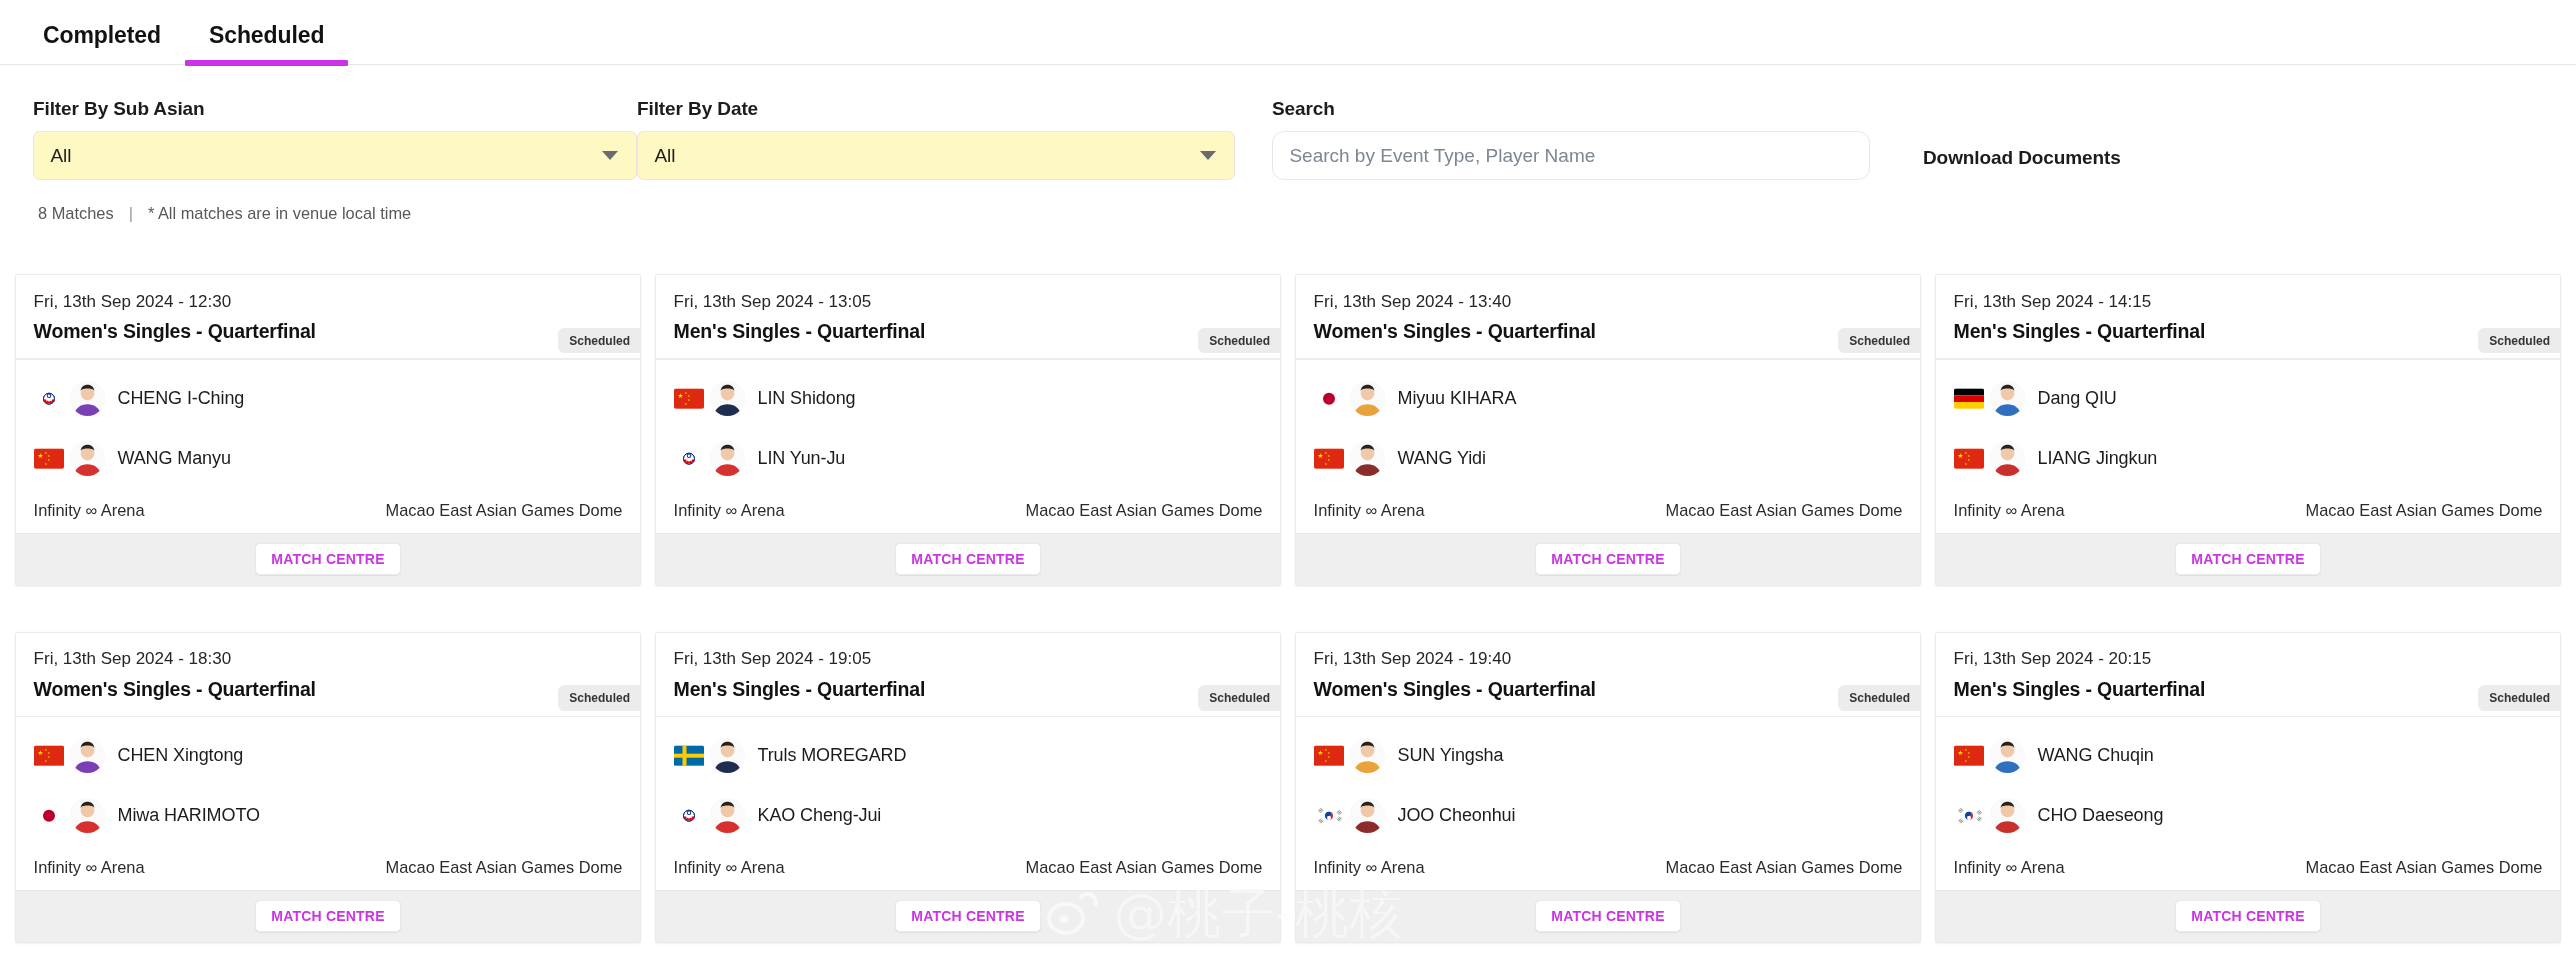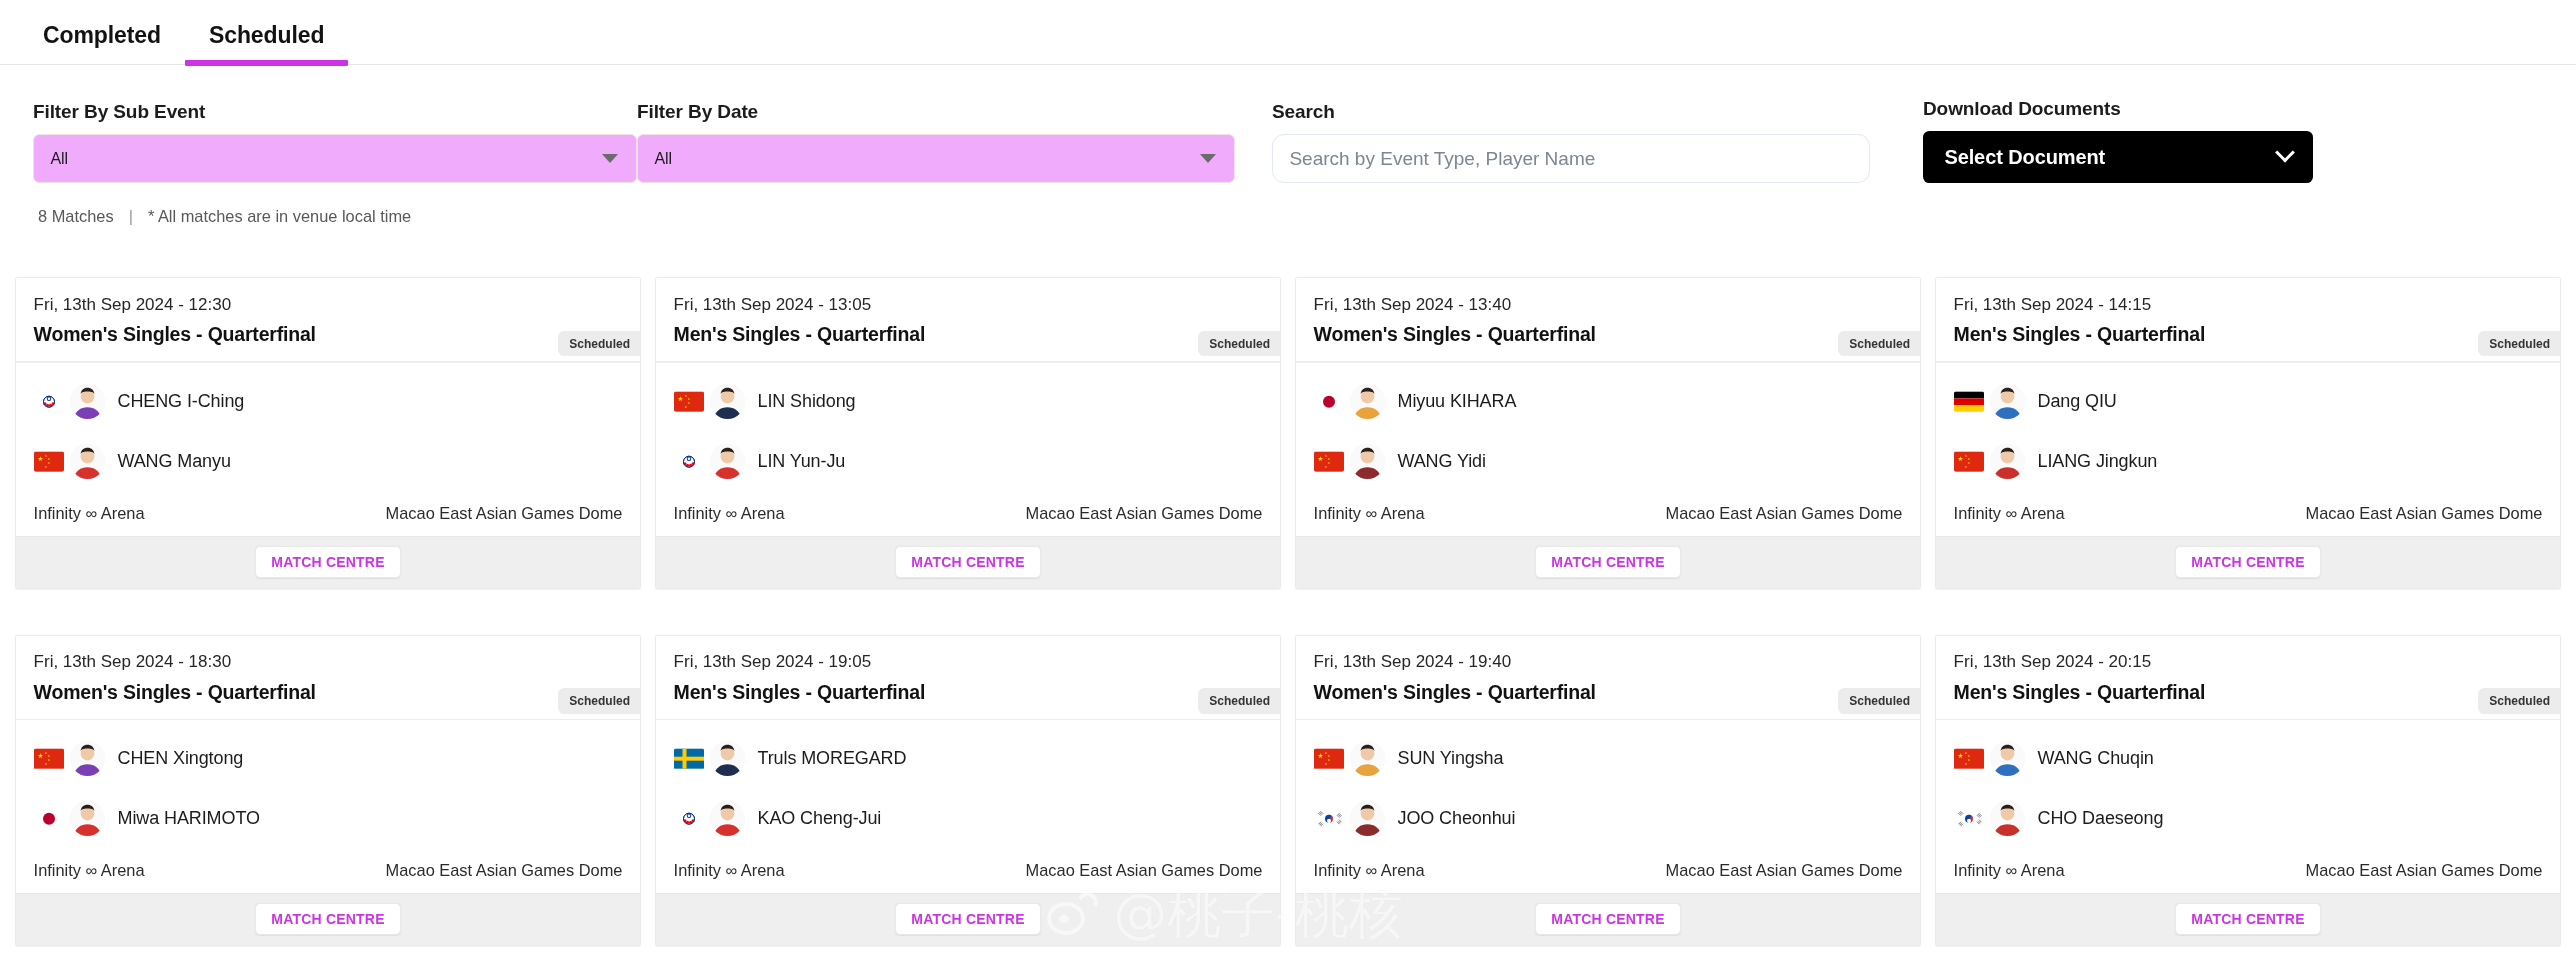--- a/index.html
+++ b/index.html
@@ -62,25 +62,25 @@
     color: #1c1c1c;
     margin-bottom: 11.3px;
     letter-spacing: -0.1px;
   }
   .select-box {
     position: relative;
     height: 49px;
     width: 604px;
     border: 1.3px solid #f0e3e3;
     border-radius: 6.3px;
-    background: #f0abfc;
+    background: #fef9c3;
     display: flex;
     align-items: center;
     padding: 0 14px 0 16.4px;
-    font-size: 16px;
+    font-size: 19px;
     color: #1c1c1c;
     cursor: pointer;
   }
   .select-box.date { width: 598px; }
   .caret {
     position: absolute;
     right: 17.6px;
     width: 0; height: 0;
     border-left: 8.2px solid transparent;
     border-right: 8.2px solid transparent;
@@ -294,21 +294,21 @@
     </button>
     <button class="tab active">
       <span>Scheduled</span>
       <span class="underline"></span>
     </button>
   </div>
 
   <div class="filters">
 
     <div class="filter-block fb-sub">
-      <div class="flabel">Filter By Sub Event</div>
+      <div class="flabel">Filter By Sub Asian</div>
       <div class="select-box">
         <span>All</span>
         <span class="caret"></span>
       </div>
     </div>
 
     <div class="filter-block fb-date">
       <div class="flabel">Filter By Date</div>
       <div class="select-box date">
         <span>All</span>
@@ -316,24 +316,20 @@
       </div>
     </div>
 
     <div class="filter-block fb-search">
       <div class="flabel">Search</div>
       <input class="search-box" type="text" placeholder="Search by Event Type, Player Name" style="">
     </div>
 
     <div class="filter-block fb-down">
       <div class="flabel">Download Documents</div>
-      <button class="download-btn">
-        <span>Select Document</span>
-        <span class="chev"></span>
-      </button>
     </div>
   </div>
 
   <div class="meta-row">
     <span>8 Matches</span>
     <span class="sep">|</span>
     <span>* All matches are in venue local time</span>
   </div>
 
   <div class="grid" id="grid">

